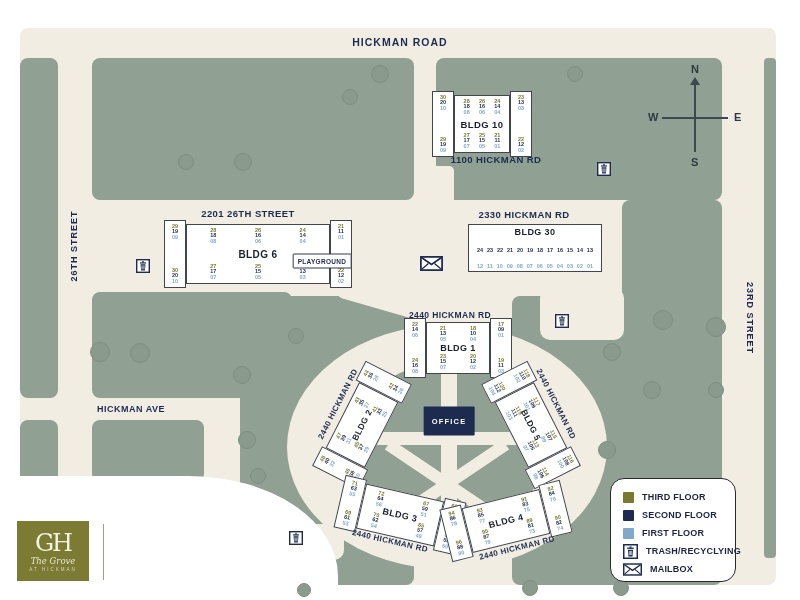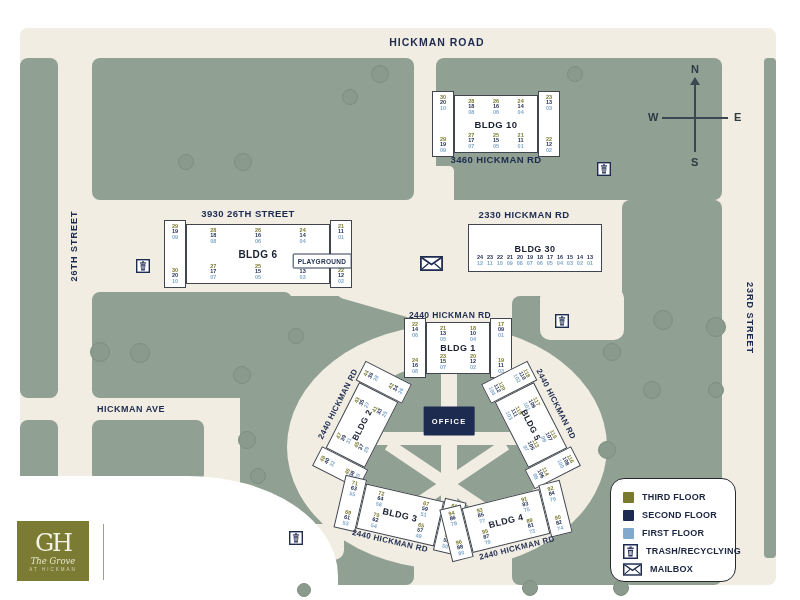--- a/index.html
+++ b/index.html
@@ -110,49 +110,49 @@
       <div class="tree" style="left: 643px; top: 381px; width: 18px; height: 18px;"></div>
       <div class="tree" style="left: 598px; top: 441px; width: 18px; height: 18px;"></div>
       <div class="tree" style="left: 238px; top: 431px; width: 18px; height: 18px;"></div>
       <div class="tree" style="left: 250px; top: 468px; width: 16px; height: 16px;"></div>
       <div class="tree" style="left: 522px; top: 580px; width: 16px; height: 16px;"></div>
       <div class="tree" style="left: 613px; top: 580px; width: 16px; height: 16px;"></div>
       <div class="tree" style="left: 297px; top: 583px; width: 14px; height: 14px;"></div>
       <div class="tree" style="left: 708px; top: 382px; width: 16px; height: 16px;"></div>
     </div>
 
-  <div class="street-label" style="left:400px;top:42px;transform:translate(-50%,-50%);font-size:10.5px;margin-left:37px;">HICKMAN ROAD</div>
+  <div class="street-label" style="left:400px;top:42px;transform:translate(-50%,-50%);font-size:10.5px;">HICKMAN ROAD</div>
   <div class="street-label" style="left:74px;top:246px;transform:translate(-50%,-50%) rotate(-90deg);font-size:9px;">26TH STREET</div>
   <div class="street-label" style="left:750px;top:318px;transform:translate(-50%,-50%) rotate(90deg);font-size:9px;">23RD STREET</div>
   <div class="street-label" style="left:131px;top:409px;transform:translate(-50%,-50%);font-size:9px;letter-spacing:.5px;">HICKMAN AVE</div>
 
   <div class="abs compass">
     <div class="arrow"></div>
     <div class="v"></div>
     <div class="h"></div>
     <span style="left:41px;top:-5px;">N</span>
     <span style="left:41px;top:88px;">S</span>
     <span style="left:-2px;top:43px;">W</span>
     <span style="left:84px;top:43px;">E</span>
   </div>
 
   <div id="labels">
-      <div class="map-label" style="left: 248px; top: 213px; font-size: 9.5px; transform: translate(-50%, -50%) rotate(0deg);">3930 26TH STREET</div>
-      <div class="map-label" style="left: 496px; top: 159px; font-size: 9.5px; transform: translate(-50%, -50%) rotate(0deg);">3460 HICKMAN RD</div>
+      <div class="map-label" style="left: 248px; top: 213px; font-size: 9.5px; transform: translate(-50%, -50%) rotate(0deg);">2201 26TH STREET</div>
+      <div class="map-label" style="left: 496px; top: 159px; font-size: 9.5px; transform: translate(-50%, -50%) rotate(0deg);">1100 HICKMAN RD</div>
       <div class="map-label" style="left: 524px; top: 214px; font-size: 9.5px; transform: translate(-50%, -50%) rotate(0deg);">2330 HICKMAN RD</div>
       <div class="map-label" style="left: 450px; top: 315px; font-size: 8.5px; transform: translate(-50%, -50%) rotate(0deg);">2440 HICKMAN RD</div>
       <div class="map-label" style="left: 338px; top: 404px; font-size: 8px; transform: translate(-50%, -50%) rotate(-63deg);">2440 HICKMAN RD</div>
       <div class="map-label" style="left: 556px; top: 404px; font-size: 8px; transform: translate(-50%, -50%) rotate(63deg);">2440 HICKMAN RD</div>
       <div class="map-label" style="left: 390px; top: 541px; font-size: 8px; transform: translate(-50%, -50%) rotate(13deg);">2440 HICKMAN RD</div>
       <div class="map-label" style="left: 517px; top: 548px; font-size: 8px; transform: translate(-50%, -50%) rotate(-14deg);">2440 HICKMAN RD</div>
       <div class="map-label boxed" style="left: 322px; top: 261px; font-size: 6.5px; transform: translate(-50%, -50%) rotate(0deg);">PLAYGROUND</div>
       <div class="map-label office-box" style="left: 449px; top: 421px; font-size: 7.5px; transform: translate(-50%, -50%) rotate(0deg);">OFFICE</div>
     </div>
   <div id="buildings">
-      <div class="building" style="left: 432px; top: 95px; width: 128px; height: 58px;">
+      <div class="building" style="left: 432px; top: 95px; width: 100px; height: 58px;">
         <div class="bcap">
           <div class="stack">
             <span class="f3">30</span>
             <span class="f2">20</span>
             <span class="f1">10</span>
           </div>
           <div class="stack">
             <span class="f3">29</span>
             <span class="f2">19</span>
             <span class="f1">09</span>
@@ -265,21 +265,21 @@
             <span class="f1">01</span>
           </div>
           <div class="stack">
             <span class="f3">22</span>
             <span class="f2">12</span>
             <span class="f1">02</span>
           </div>
         </div>
       </div>
       <div class="building" style="left: 468px; top: 224px; width: 134px; height: 48px;">
-        <div class="bbody" style="padding: 19px 5px;">
+        <div class="bbody" style="padding: 2px 5px;">
           <div class="b30label" style="font-size: 9px;">BLDG 30</div>
           <div class="numrow second">
             <span>24</span>
             <span>23</span>
             <span>22</span>
             <span>21</span>
             <span>20</span>
             <span>19</span>
             <span>18</span>
             <span>17</span>

